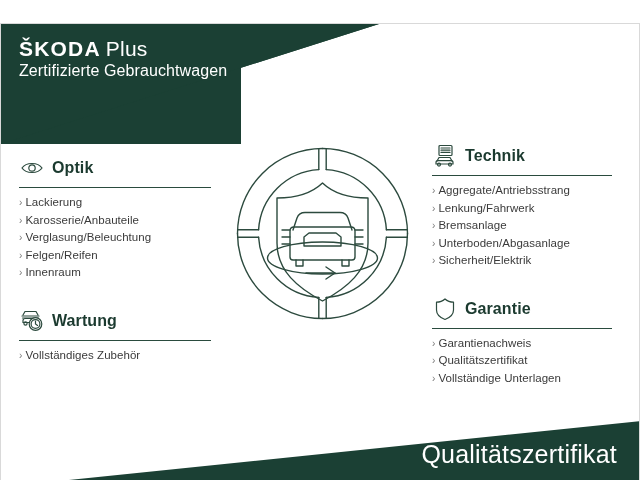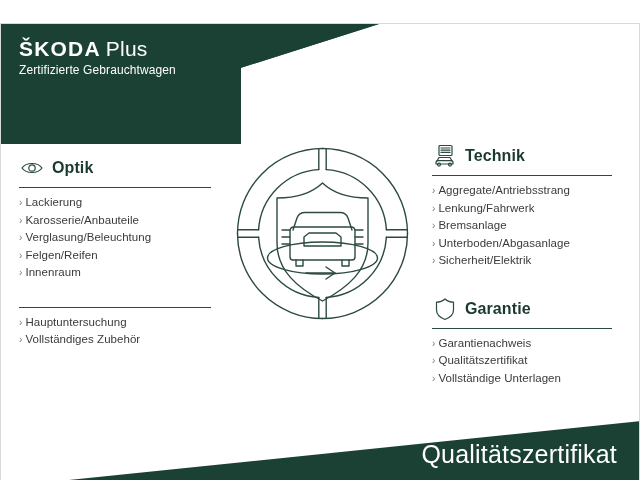--- a/index.html
+++ b/index.html
@@ -43,21 +43,21 @@
     position:absolute;left:18px;top:13px;
     z-index:4;color:#ffffff;
   }
   .brand-line1{
     font-size:21px;line-height:24px;
     letter-spacing:.3px;white-space:nowrap;
   }
   .brand-name{font-weight:bold;letter-spacing:1.2px;}
   .brand-plus{font-weight:400;letter-spacing:.2px;margin-left:5px;}
   .brand-line2{
-    font-size:12px;line-height:17px;
+    font-size:16px;line-height:17px;
     font-weight:400;letter-spacing:.1px;white-space:nowrap;
     margin-top:1px;
   }
 
   
   .footer-title{
     position:absolute;right:22px;top:416px;
     z-index:4;color:#ffffff;
     font-size:25px;font-weight:400;letter-spacing:.2px;
     white-space:nowrap;
@@ -201,23 +201,40 @@
       <ul class="items">
         <li><span class="chev">›</span><span>Lackierung</span></li>
         <li><span class="chev">›</span><span>Karosserie/Anbauteile</span></li>
         <li><span class="chev">›</span><span>Verglasung/Beleuchtung</span></li>
         <li><span class="chev">›</span><span>Felgen/Reifen</span></li>
         <li><span class="chev">›</span><span>Innenraum</span></li>
       </ul>
     </div>
 
     <div class="section">
-      <div class="sec-rule"></div>
-      <ul class="items">
-        <li><span class="chev">›</span><span>Hauptuntersuchung</span></li>
+      <div class="sec-head">
+        <span class="sec-icon">
+          <svg width="25" height="25" viewBox="0 0 25 25">
+            <g fill="none" stroke="#2c4a3e" stroke-width="1.2" stroke-linecap="round">
+              <path d="M3 7 L5 3.5 L16 3.5 L18 7"></path>
+              <path d="M2 8 L19 8"></path>
+              <path d="M2.5 10 L18.5 10"></path>
+              <path d="M3 12.5 C3 11 4 10.5 5.5 10.5 L16 10.5 C17.5 10.5 18.5 11 18.5 12.5 L18.5 14.5 L3 14.5 Z"></path>
+              <circle cx="5.5" cy="15.5" r="1.6"></circle>
+              <circle cx="16" cy="15.5" r="1.6"></circle>
+              <circle cx="15.5" cy="16" r="6.3" fill="#ffffff"></circle>
+              <circle cx="15.5" cy="16" r="4.4"></circle>
+              <path d="M15.5 13.2 L15.5 16 L17.6 17.4"></path>
+            </g>
+          </svg>
+        </span>
+        <span class="sec-title">Wartung</span>
+      </div>
+      <div class="sec-rule"></div>
+      <ul class="items">
         <li><span class="chev">›</span><span>Vollständiges Zubehör</span></li>
       </ul>
     </div>
 
   </div>
 
   <div class="col col-right">
 
     <div class="section">
       <div class="sec-head">

